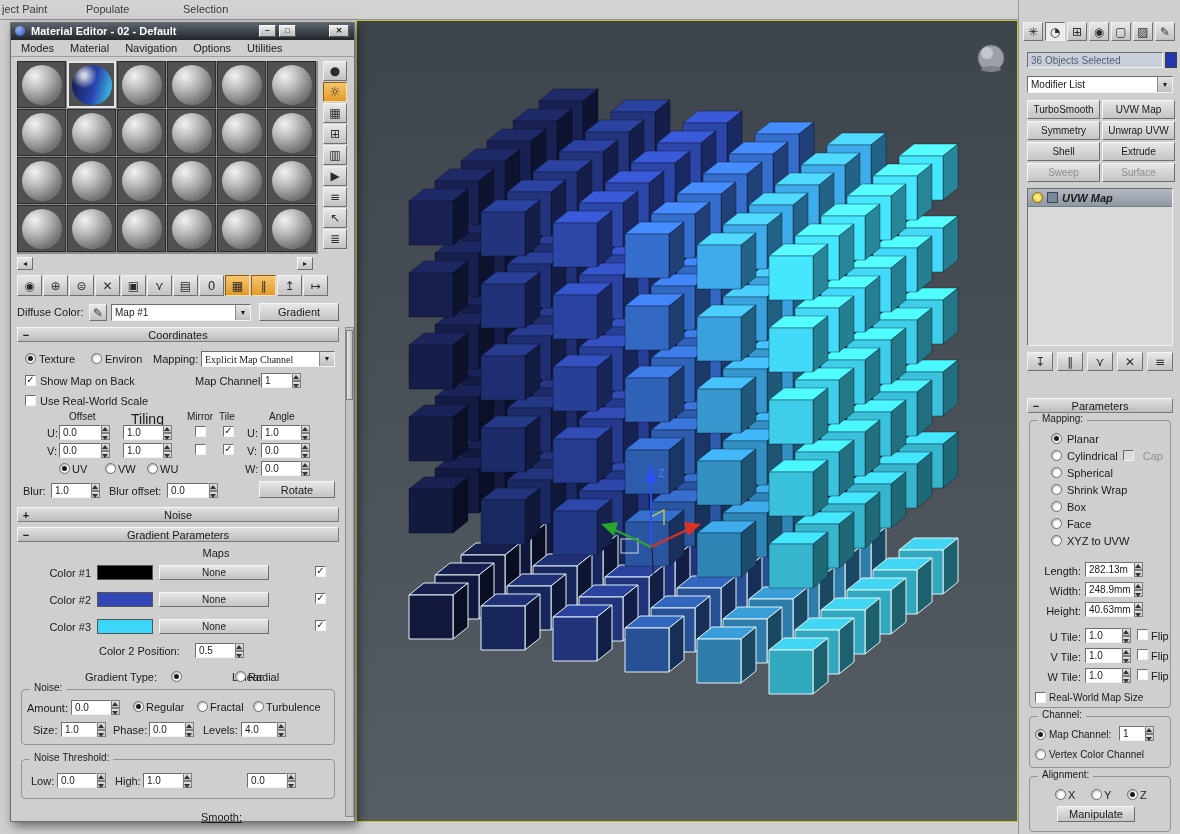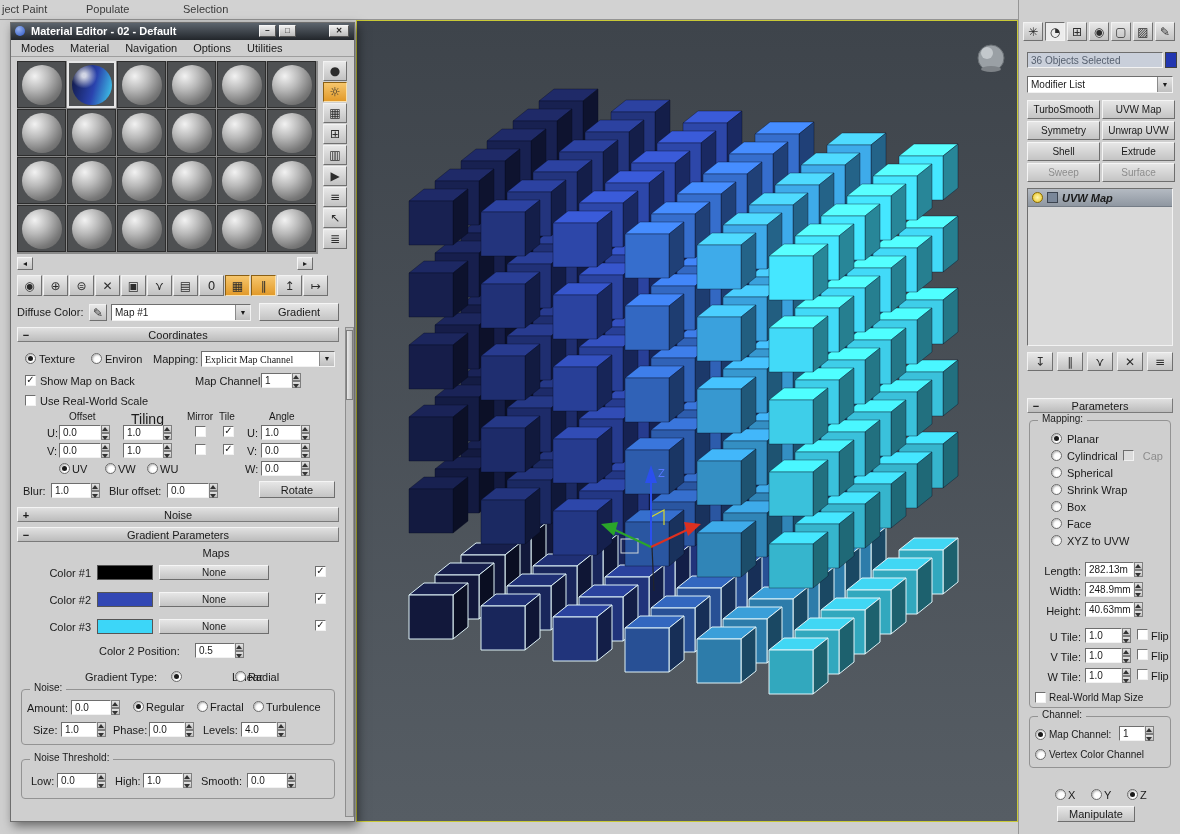--- a/index.html
+++ b/index.html
@@ -1096,21 +1096,21 @@
       </div>
   </div>
   <span class="a lbl" data-name="high-label" style="left:104px;top:752px;">High:</span>
   <div class="a fw" style="left:132px;top:750px;width:49px;">
     <div class="fld" data-name="high-field">1.0</div>
     <div class="spin" data-name="high-spinner">
         <i class="up"></i>
         <i class="dn"></i>
       </div>
   </div>
-  <span class="a lbl" data-name="smooth-label" style="left:190px;top:752px;">Smooth:</span>
+  <span class="a lbl" data-name="smooth-label" style="left:190px;top:788px;text-decoration:underline;">Smooth:</span>
   <div class="a fw" style="left:236px;top:750px;width:49px;">
     <div class="fld" data-name="smooth-field">0.0</div>
     <div class="spin" data-name="smooth-spinner">
         <i class="up"></i>
         <i class="dn"></i>
       </div>
   </div>
 
   <div class="a" data-name="material-editor-scrollbar" style="left:334px;top:304px;width:9px;height:490px;background:#c2c2c2;border:1px solid #8e8e8e;">
     <div class="a" data-name="scrollbar-thumb" style="left:0;top:2px;width:7px;height:70px;background:linear-gradient(90deg,#e8e8e8,#bdbdbd);border:1px solid #7e7e7e;"></div>
@@ -1271,20 +1271,23 @@
   <div class="a fw" style="left:100px;top:726px;width:35px;">
     <div class="fld" data-name="cp-map-channel-field">1</div>
     <div class="spin" data-name="cp-map-channel-spinner">
         <i class="up"></i>
         <i class="dn"></i>
       </div>
   </div>
   <span class="a rad" data-name="vertex-color-channel-radio" style="left:16px;top:749px;"></span>
   <span class="a lbl" data-name="vertex-color-channel-label" style="left:30px;top:749px;font-size:10px;">Vertex Color Channel</span>
 
+  <div class="a grp" data-name="alignment-group" style="left:10px;top:776px;width:142px;height:56px;">
+    <span class="gtit" data-name="alignment-group-title">Alignment:</span>
+  </div>
   <span class="a rad" data-name="align-x-radio" style="left:36px;top:789px;"></span>
   <span class="a lbl" data-name="align-x-label" style="left:49px;top:789px;">X</span>
   <span class="a rad" data-name="align-y-radio" style="left:72px;top:789px;"></span>
   <span class="a lbl" data-name="align-y-label" style="left:85px;top:789px;">Y</span>
   <span class="a rad on" data-name="align-z-radio" style="left:108px;top:789px;"></span>
   <span class="a lbl" data-name="align-z-label" style="left:121px;top:789px;">Z</span>
   <div class="a btn" data-name="manipulate-button" style="left:38px;top:806px;width:78px;height:16px;">Manipulate</div>
 </div>
 
 </body></html>

